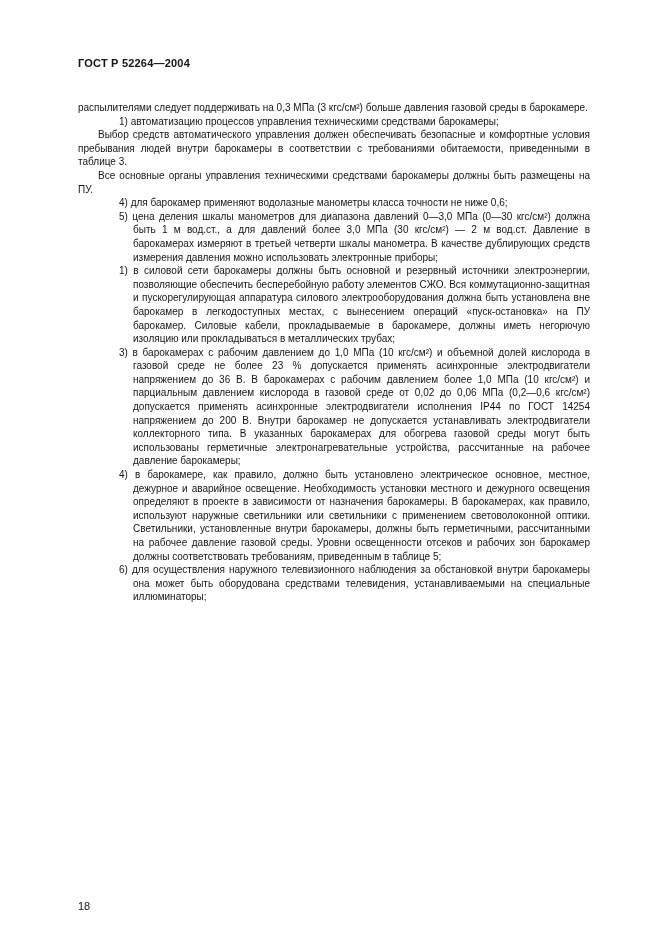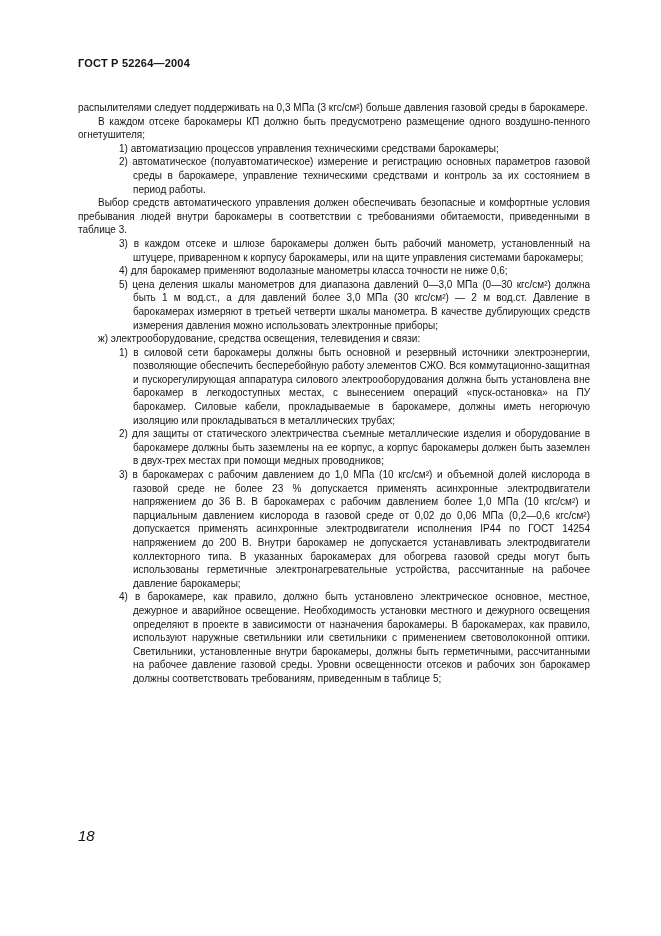--- a/index.html
+++ b/index.html
@@ -29,41 +29,37 @@
     text-align: justify;
     margin-top: 32px;
   }
   .blk { margin: 0; }
   .cont { text-indent: 0; }
   .para { text-indent: 20px; }
   .item { padding-left: 55px; text-indent: -14px; }
   .page-number {
     position: absolute;
     left: 78px;
-    top: 827px;
-    font-size: 15px;
-    font-style: italic;
+    top: 900px;
+    font-size: 11px;
   }
 </style>
 </head>
 <body>
 
 <div class="page">
   <div class="doc-header">ГОСТ Р 52264—2004</div>
 
   <div class="doc-body">
     <p class="blk cont">распылителями следует поддерживать на 0,3 МПа (3 кгс/см²) больше давления газовой среды в барокамере.</p>
-    <p class="blk para">В каждом отсеке барокамеры КП должно быть предусмотрено размещение одного воздушно-пенного огнетушителя;</p>
     <p class="blk item">1) автоматизацию процессов управления техническими средствами барокамеры;</p>
-    <p class="blk item">2) автоматическое (полуавтоматическое) измерение и регистрацию основных параметров газовой среды в барокамере, управление техническими средствами и контроль за их состоянием в период работы.</p>
     <p class="blk para">Выбор средств автоматического управления должен обеспечивать безопасные и комфортные условия пребывания людей внутри барокамеры в соответствии с требованиями обитаемости, приведенными в таблице 3.</p>
-    <p class="blk item">3) в каждом отсеке и шлюзе барокамеры должен быть рабочий манометр, установленный на штуцере, приваренном к корпусу барокамеры, или на щите управления системами барокамеры;</p>
+    <p class="blk para">Все основные органы управления техническими средствами барокамеры должны быть размещены на ПУ.</p>
     <p class="blk item">4) для барокамер применяют водолазные манометры класса точности не ниже 0,6;</p>
     <p class="blk item">5) цена деления шкалы манометров для диапазона давлений 0—3,0 МПа (0—30 кгс/см²) должна быть 1 м вод.ст., а для давлений более 3,0 МПа (30 кгс/см²) — 2 м вод.ст. Давление в барокамерах измеряют в третьей четверти шкалы манометра. В качестве дублирующих средств измерения давления можно использовать электронные приборы;</p>
-    <p class="blk para">ж) электрооборудование, средства освещения, телевидения и связи:</p>
     <p class="blk item">1) в силовой сети барокамеры должны быть основной и резервный источники электроэнергии, позволяющие обеспечить бесперебойную работу элементов СЖО. Вся коммутационно-защитная и пускорегулирующая аппаратура силового электрооборудования должна быть установлена вне барокамер в легкодоступных местах, с вынесением операций «пуск-остановка» на ПУ барокамер. Силовые кабели, прокладываемые в барокамере, должны иметь негорючую изоляцию или прокладываться в металлических трубах;</p>
-    <p class="blk item">2) для защиты от статического электричества съемные металлические изделия и оборудование в барокамере должны быть заземлены на ее корпус, а корпус барокамеры должен быть заземлен в двух-трех местах при помощи медных проводников;</p>
     <p class="blk item">3) в барокамерах с рабочим давлением до 1,0 МПа (10 кгс/см²) и объемной долей кислорода в газовой среде не более 23 % допускается применять асинхронные электродвигатели напряжением до 36 В. В барокамерах с рабочим давлением более 1,0 МПа (10 кгс/см²) и парциальным давлением кислорода в газовой среде от 0,02 до 0,06 МПа (0,2—0,6 кгс/см²) допускается применять асинхронные электродвигатели исполнения IP44 по ГОСТ 14254 напряжением до 200 В. Внутри барокамер не допускается устанавливать электродвигатели коллекторного типа. В указанных барокамерах для обогрева газовой среды могут быть использованы герметичные электронагревательные устройства, рассчитанные на рабочее давление барокамеры;</p>
     <p class="blk item">4) в барокамере, как правило, должно быть установлено электрическое основное, местное, дежурное и аварийное освещение. Необходимость установки местного и дежурного освещения определяют в проекте в зависимости от назначения барокамеры. В барокамерах, как правило, используют наружные светильники или светильники с применением световолоконной оптики. Светильники, установленные внутри барокамеры, должны быть герметичными, рассчитанными на рабочее давление газовой среды. Уровни освещенности отсеков и рабочих зон барокамер должны соответствовать требованиям, приведенным в таблице 5;</p>
+    <p class="blk item">6) для осуществления наружного телевизионного наблюдения за обстановкой внутри барокамеры она может быть оборудована средствами телевидения, устанавливаемыми на специальные иллюминаторы;</p>
   </div>
 
   <div class="page-number">18</div>
 </div>
 
 </body></html>

